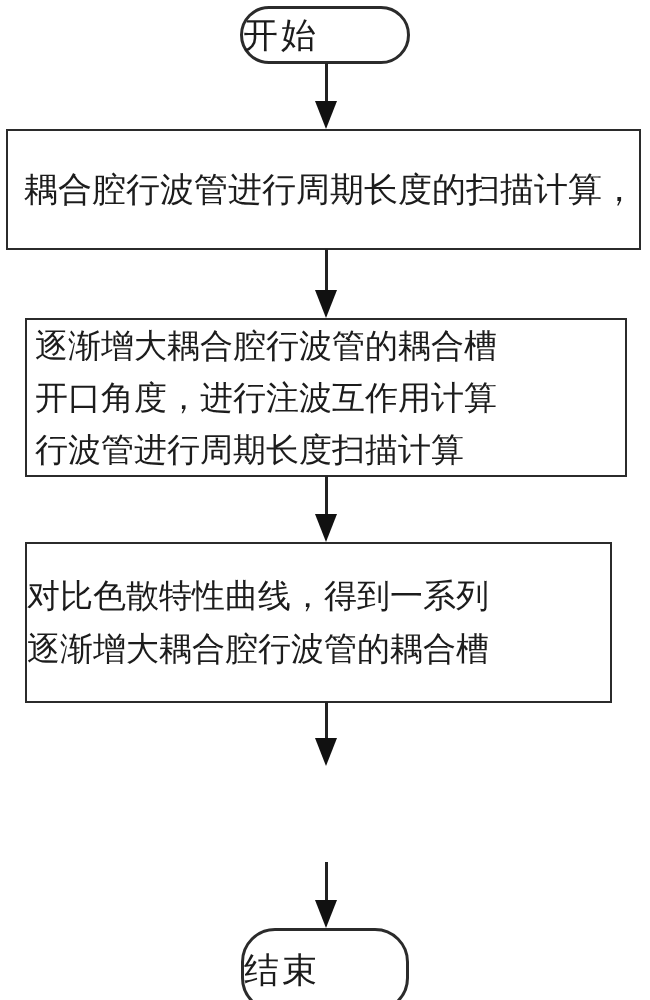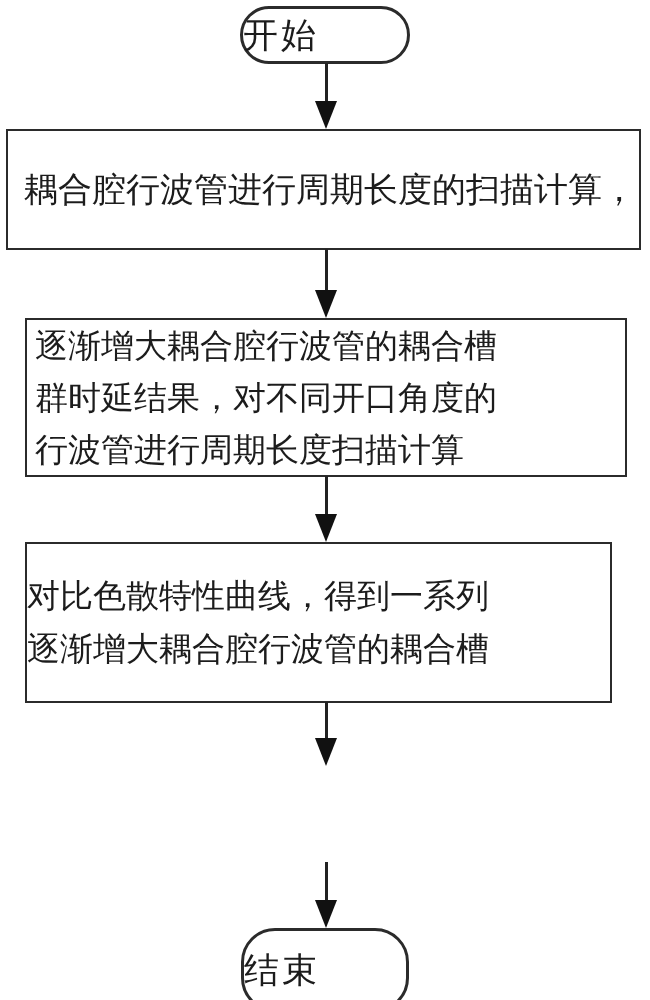--- a/index.html
+++ b/index.html
@@ -93,21 +93,21 @@
     <div class="tline">耦合腔行波管进行周期长度的扫描计算，</div>
   </div>
 
   <div class="arrow a2">
     <div class="arrow-line"></div>
     <div class="arrow-head"></div>
   </div>
 
   <div class="node process box2">
     <div class="tline">逐渐增大耦合腔行波管的耦合槽</div>
-    <div class="tline">群时延结果，对不同开口角度的</div>
+    <div class="tline">开口角度，进行注波互作用计算</div>
     <div class="tline">行波管进行周期长度扫描计算</div>
   </div>
 
   <div class="arrow a3">
     <div class="arrow-line"></div>
     <div class="arrow-head"></div>
   </div>
 
   <div class="node process box3">
     <div class="tline">对比色散特性曲线，得到一系列</div>

